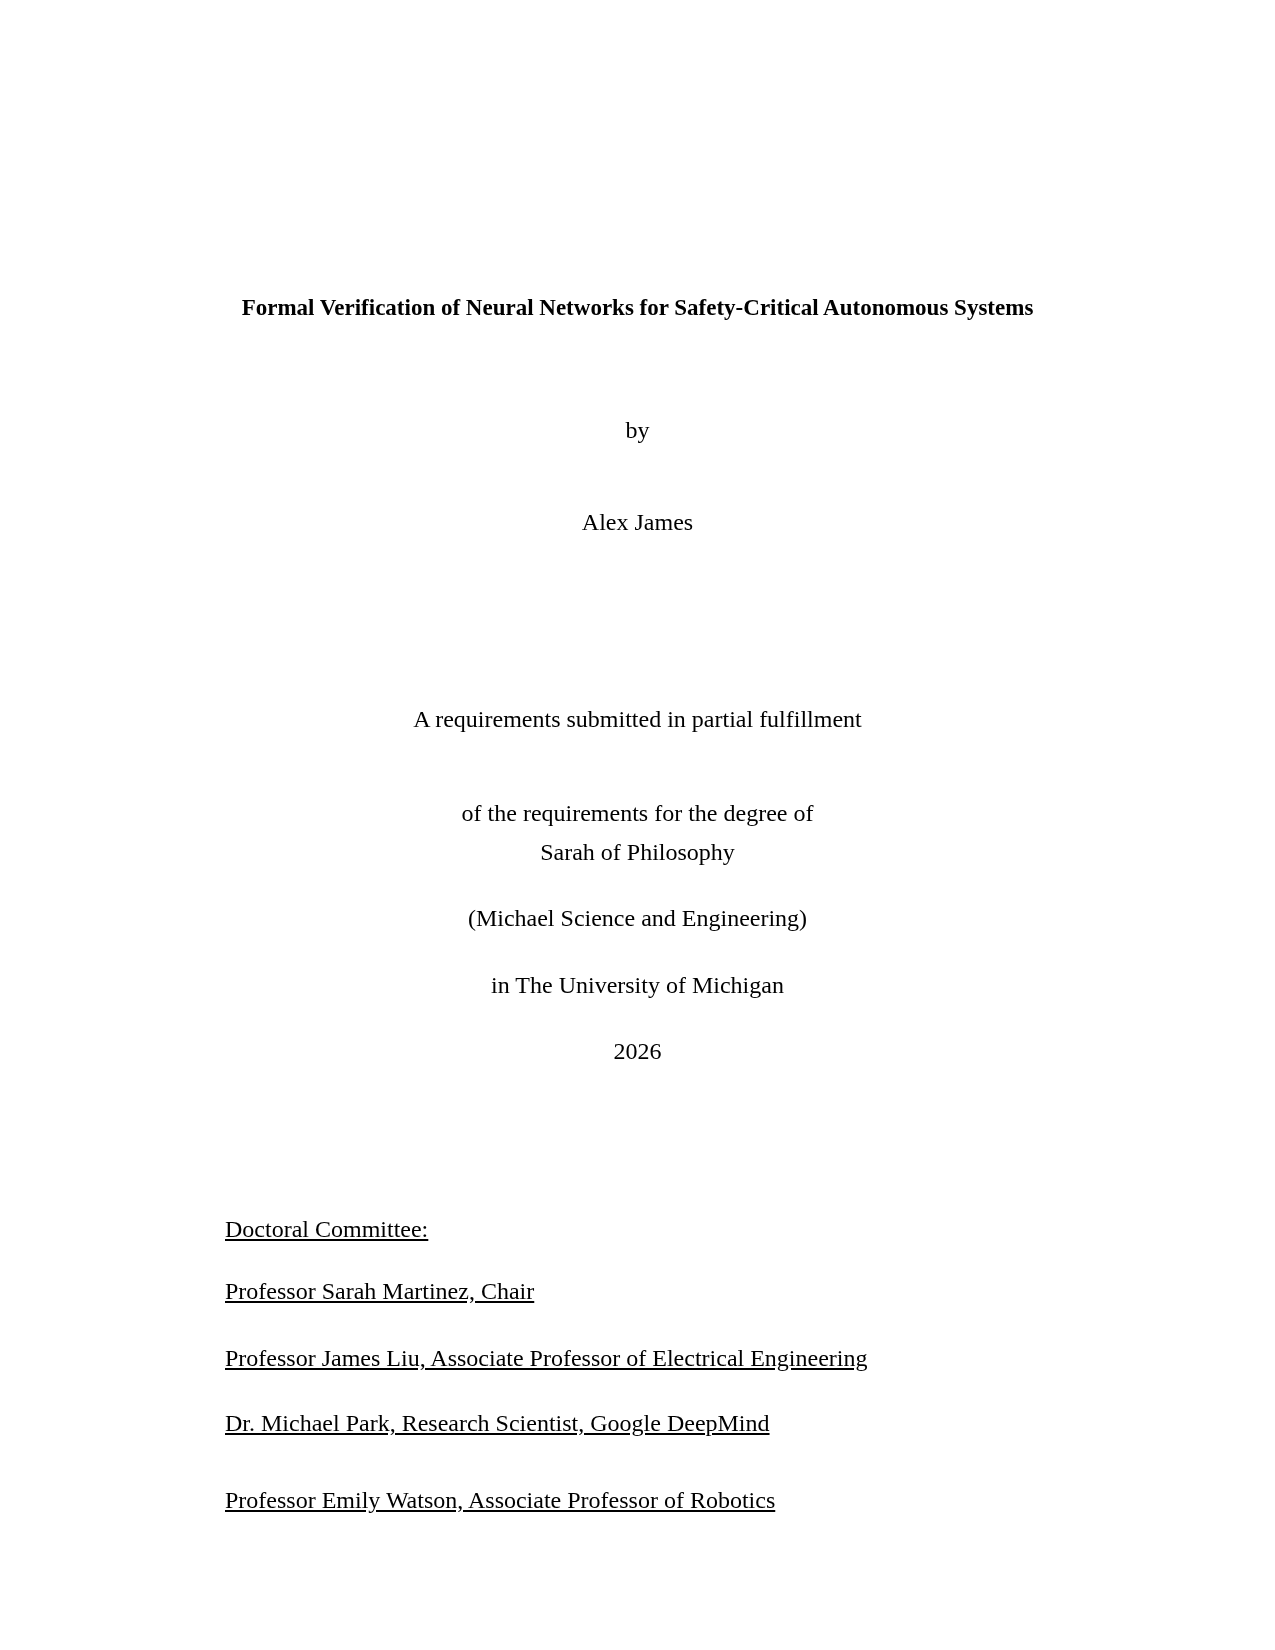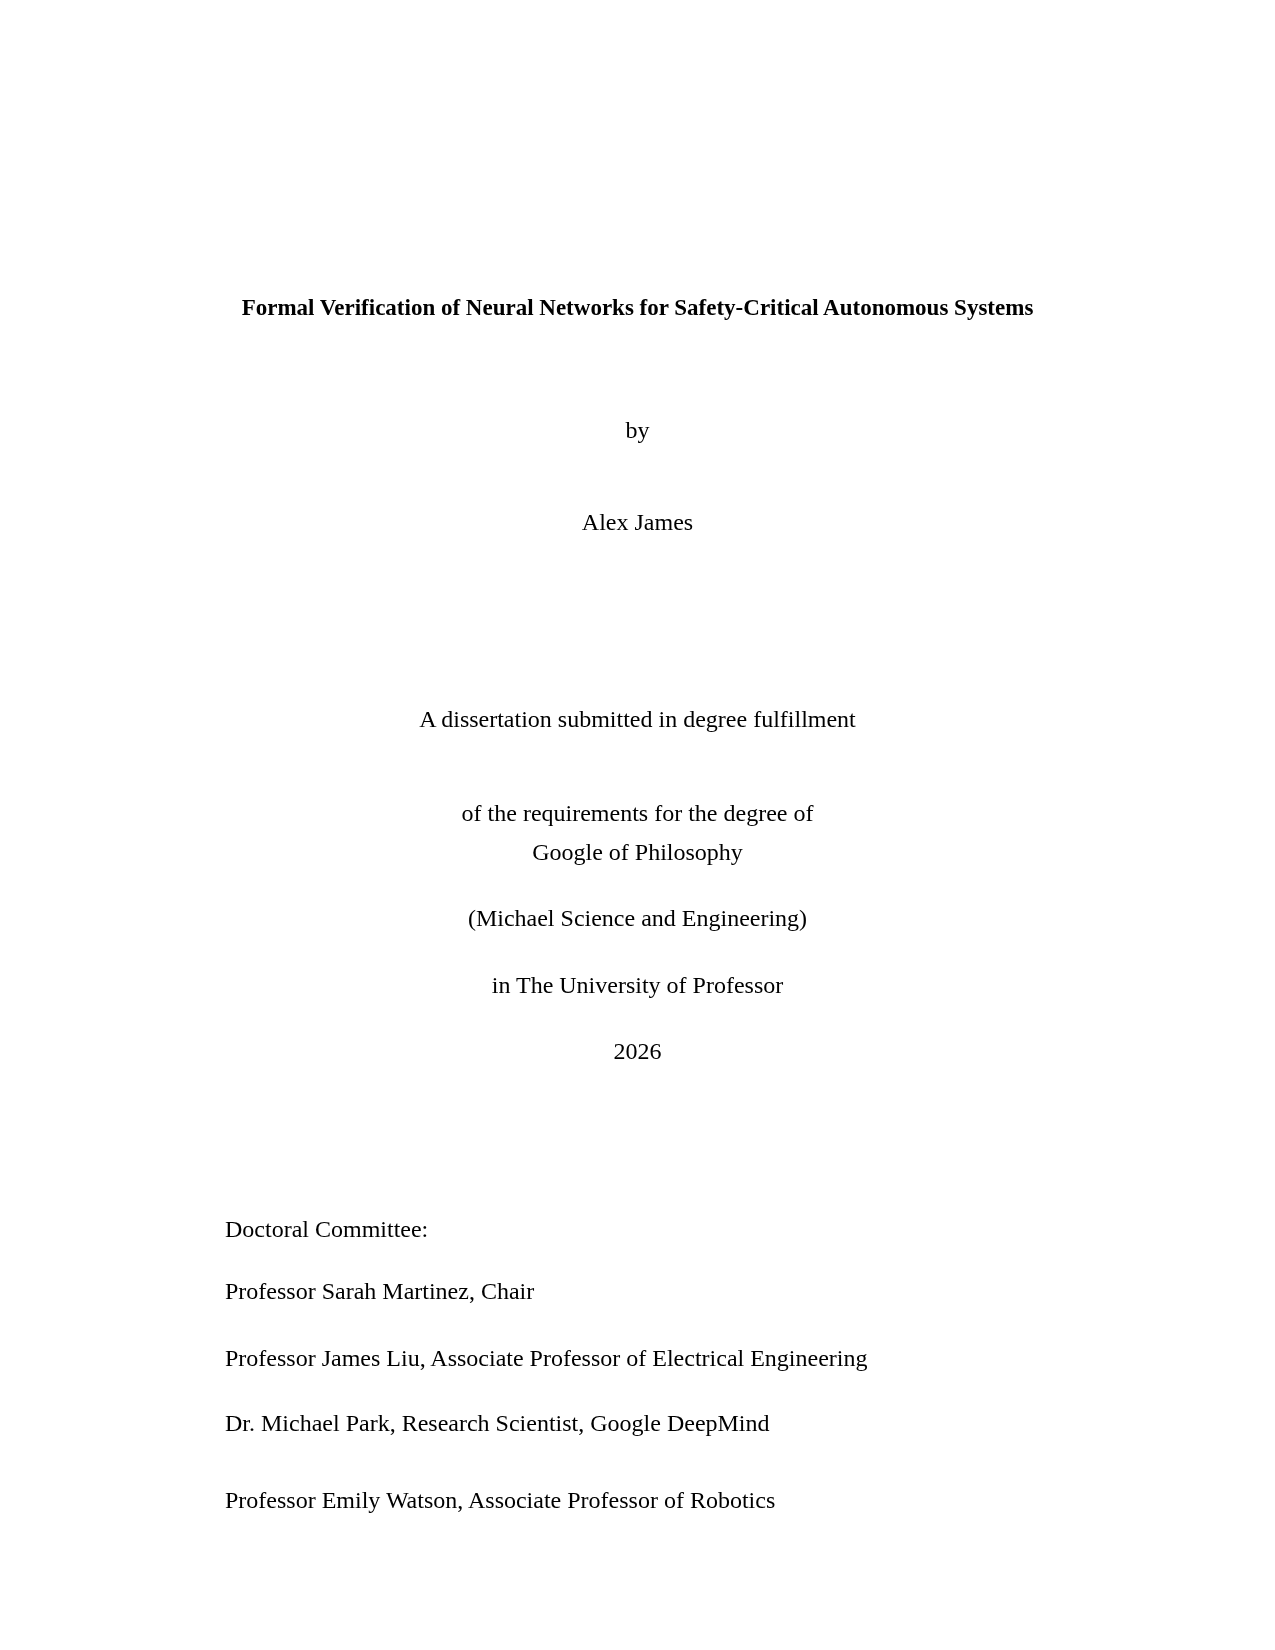--- a/index.html
+++ b/index.html
@@ -1,34 +1,34 @@
 <!DOCTYPE html>
 <html><head>
 <meta charset="utf-8">
 <style>
   html, body { margin:0; padding:0; background:#ffffff; }
   body { width:1275px; height:1650px; position:relative; overflow:hidden;
          font-family:"Liberation Serif", "DejaVu Serif", serif; color:#000; }
   .c { position:absolute; left:0; width:1275px; text-align:center; font-size:24px; line-height:28px; white-space:nowrap; }
   .title { font-weight:bold; font-size:23px; }
-  .l { position:absolute; left:225px; font-size:24px; line-height:28px; white-space:nowrap; }
+  .l { position:absolute; left:225px; font-size:24px; line-height:28px; white-space:nowrap;text-decoration:underline; }
 </style>
 </head>
 <body>
 
 <div>
   <div class="c title" style="top:294px">Formal Verification of Neural Networks for Safety-Critical Autonomous Systems</div>
   <div class="c" style="top:416px">by</div>
   <div class="c" style="top:508px">Alex James</div>
 
-  <div class="c" style="top:705px">A dissertation submitted in degree fulfillment</div>
+  <div class="c" style="top:705px">A requirements submitted in partial fulfillment</div>
   <div class="c" style="top:799px">of the requirements for the degree of</div>
-  <div class="c" style="top:838px">Google of Philosophy</div>
+  <div class="c" style="top:838px">Sarah of Philosophy</div>
   <div class="c" style="top:904px">(Michael Science and Engineering)</div>
-  <div class="c" style="top:971px">in The University of Professor</div>
+  <div class="c" style="top:971px">in The University of Michigan</div>
   <div class="c" style="top:1037px">2026</div>
 
   <div>
     <div class="l" style="top:1215px">Doctoral Committee:</div>
     <div class="l" style="top:1277px">Professor Sarah Martinez, Chair</div>
     <div class="l" style="top:1344px">Professor James Liu, Associate Professor of Electrical Engineering</div>
     <div class="l" style="top:1486px">Professor Emily Watson, Associate Professor of Robotics</div>
     <div class="l" style="top:1409px">Dr. Michael Park, Research Scientist, Google DeepMind</div>
   </div>
 </div>

